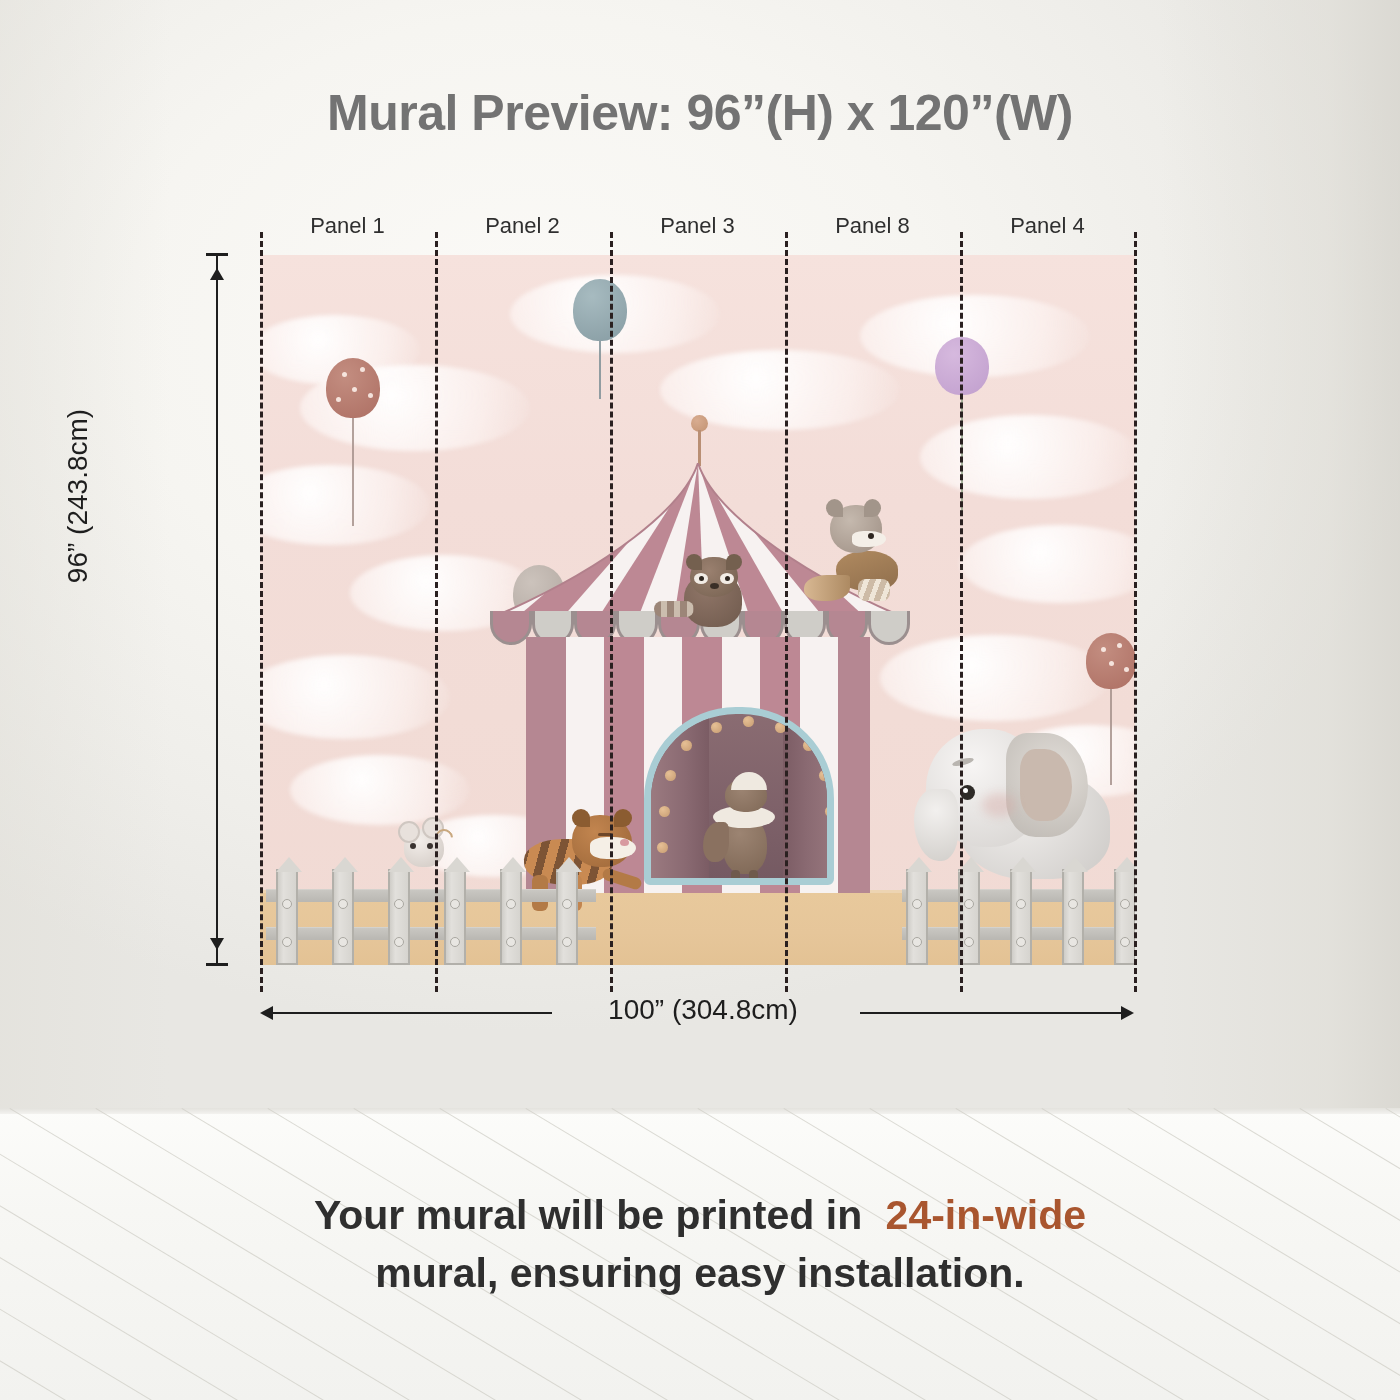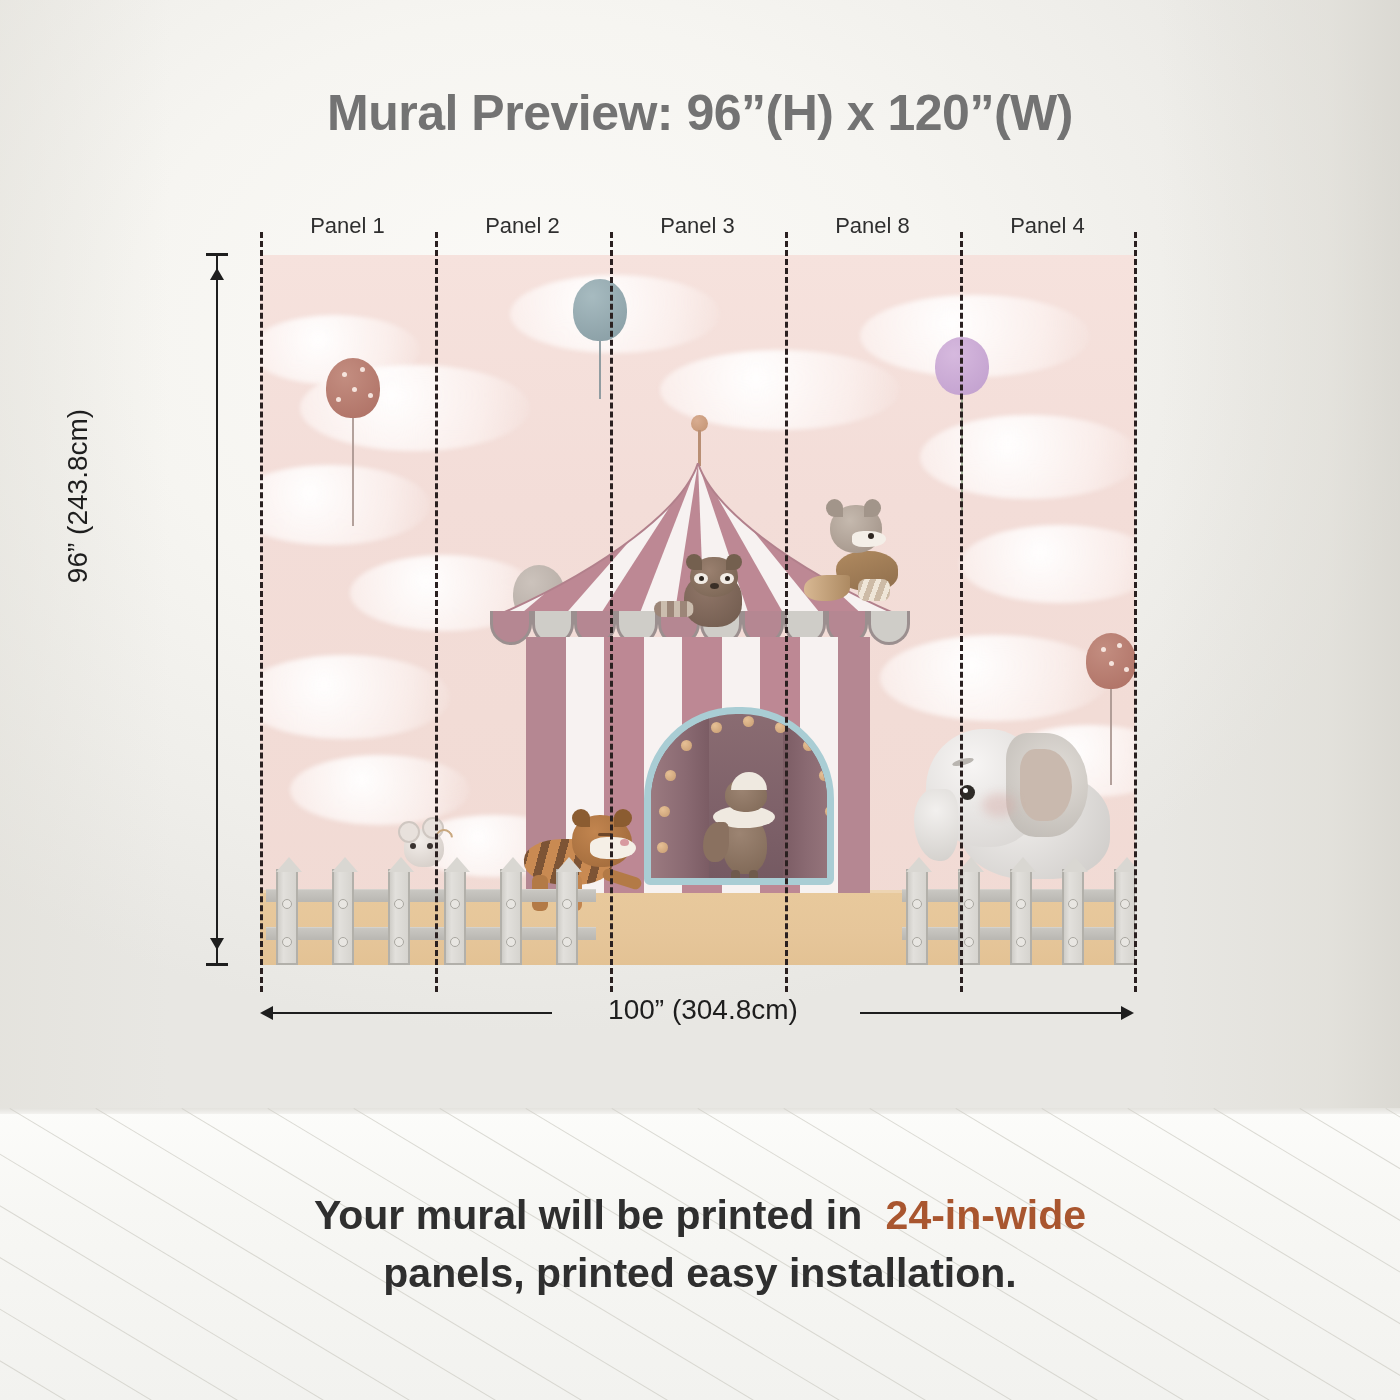--- a/index.html
+++ b/index.html
@@ -487,14 +487,14 @@
     <div class="plank" style="left: 956px; top: 0px; width: 900px; transform: rotate(31deg);"></div>
     <div class="plank" style="left: 1042px; top: 0px; width: 900px; transform: rotate(31deg);"></div>
     <div class="plank" style="left: 1128px; top: 0px; width: 900px; transform: rotate(31deg);"></div>
     <div class="plank" style="left: 1214px; top: 0px; width: 900px; transform: rotate(31deg);"></div>
     <div class="plank" style="left: 1300px; top: 0px; width: 900px; transform: rotate(31deg);"></div>
     <div class="plank" style="left: 1386px; top: 0px; width: 900px; transform: rotate(31deg);"></div>
   </div>
 
 <div id="caption">
   <div><span>Your mural will be printed in </span><span class="accent" style="color: rgb(169, 86, 47);">24-in-wide</span></div>
-  <div>panels, printed easy installation.</div>
+  <div>mural, ensuring easy installation.</div>
 </div>
 
 </body></html>

